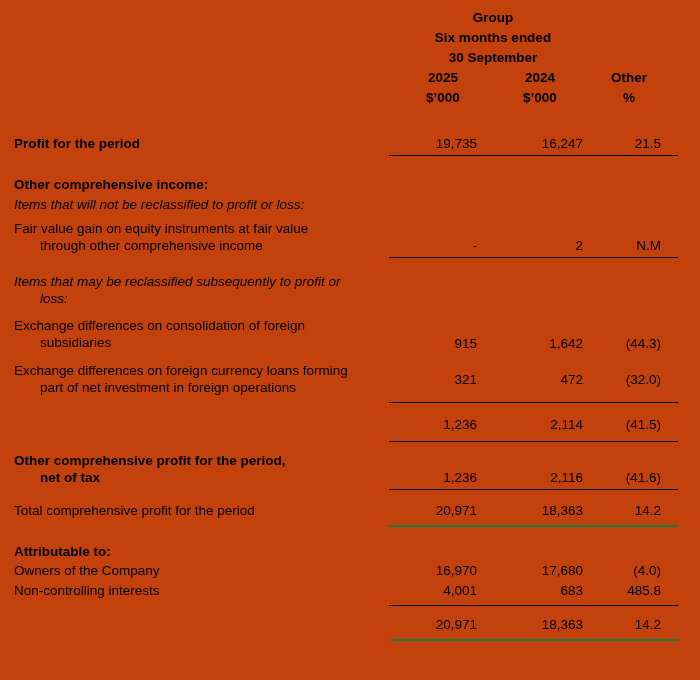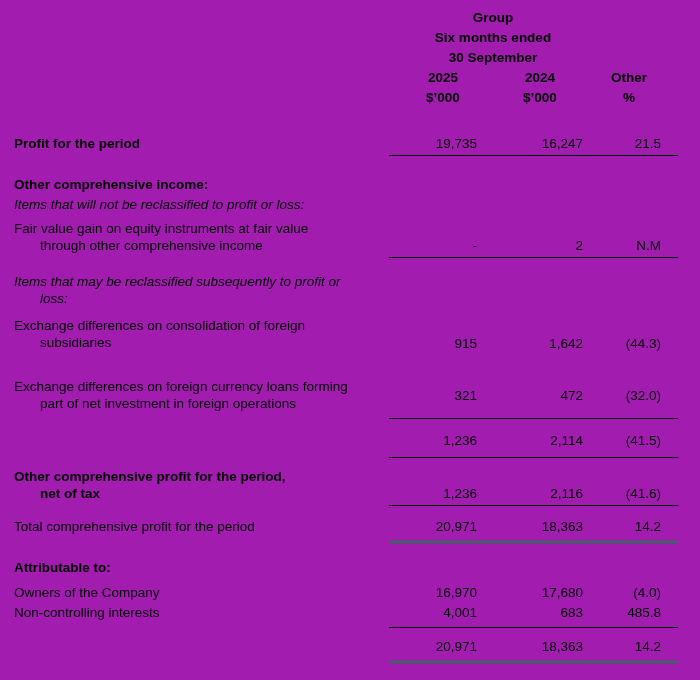--- a/index.html
+++ b/index.html
@@ -1,20 +1,20 @@
 <!DOCTYPE html>
 <html><head>
 <meta charset="utf-8">
 <style>
   html, body { margin: 0; padding: 0; background: #ffffff; }
   .page {
     position: relative;
     width: 700px;
     height: 680px;
-    background: #a21caf;
+    background: #c2410c;
     color: #000000;
     font-family: "Liberation Sans", "DejaVu Sans", sans-serif;
     font-size: 13.5px;
     line-height: 17px;
     overflow: hidden;
   }
   
   .hdr-center {
     margin: 8px 0 0 396px;
     width: 194px;
@@ -120,21 +120,21 @@
   <div class="row" style="margin-top:10px">
     <div class="label">Exchange differences on consolidation of foreign
 subsidiaries</div>
     <div class="nums">
       <span class="c1">915</span>
       <span class="c2">1,642</span>
       <span class="c3">(44.3)</span>
     </div>
   </div>
 
-  <div class="row" style="margin-top:23px">
+  <div class="row" style="margin-top:7px">
     <div class="label" style="padding-bottom:7px">Exchange differences on foreign currency loans forming
 part of net investment in foreign operations</div>
     <div class="nums rule" style="padding-bottom:14px">
       <span class="c1">321</span>
       <span class="c2">472</span>
       <span class="c3">(32.0)</span>
     </div>
   </div>
 
   <div class="row" style="margin-top:13px">
@@ -162,21 +162,21 @@
       <span class="c1">20,971</span>
       <span class="c2">18,363</span>
       <span class="c3">14.2</span>
     </div>
   </div>
 
   <div class="row heading" style="margin-top:16px">
     <div class="label bold">Attributable to:</div>
   </div>
 
-  <div class="row" style="margin-top:8px">
+  <div class="row" style="margin-top:2px">
     <div class="label" style="padding-bottom:0">Owners of the Company</div>
     <div class="nums" style="padding-bottom:0">
       <span class="c1">16,970</span>
       <span class="c2">17,680</span>
       <span class="c3">(4.0)</span>
     </div>
   </div>
 
   <div class="row" style="margin-top:3px">
     <div class="label" style="padding-bottom:7px">Non-controlling interests</div>

